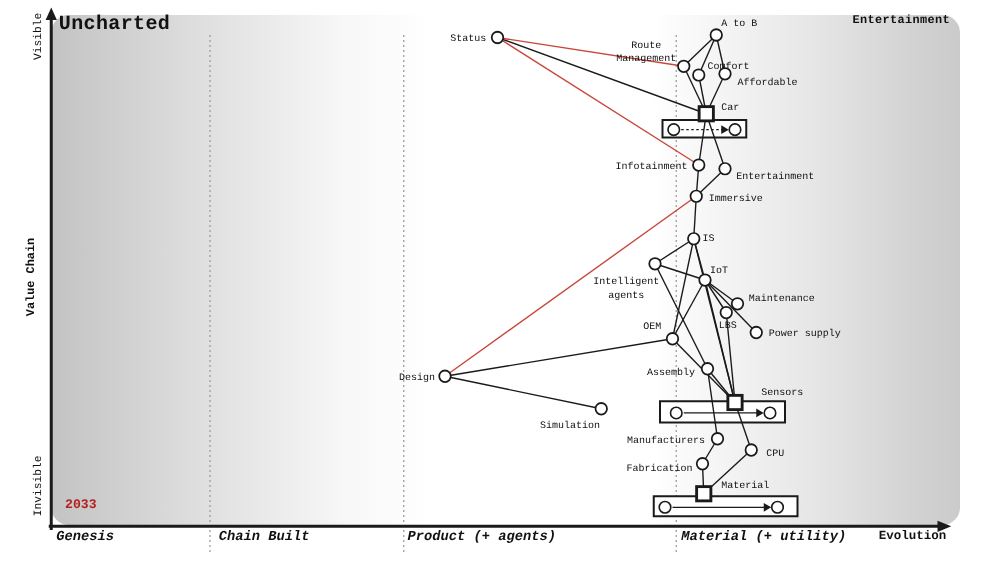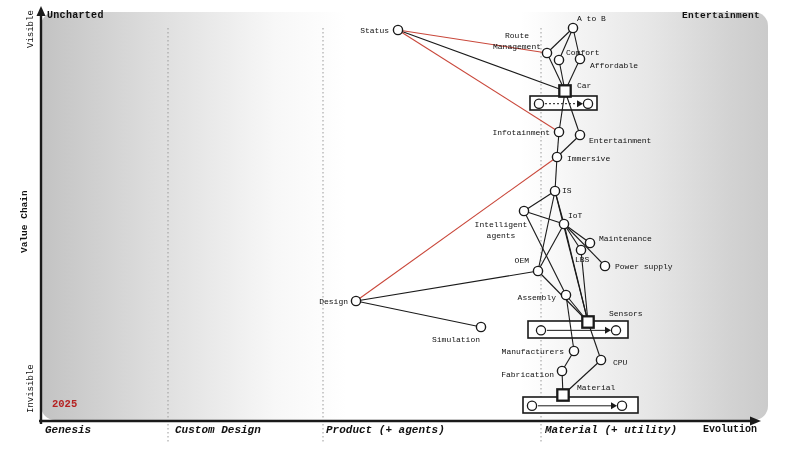--- a/index.html
+++ b/index.html
@@ -1,21 +1,21 @@
 <!DOCTYPE html>
 <html><head>
 <meta charset="utf-8">
 <style>
   html,body{margin:0;padding:0;background:#fff;}
   .stage{position:relative;width:800px;height:450px;background:#ffffff;overflow:hidden;
          font-family:"Liberation Mono","DejaVu Sans Mono",monospace;color:#111;}
   .plot-bg{position:absolute;left:41px;top:12px;width:727px;height:408px;border-radius:14px;
            background:linear-gradient(90deg,#c3c3c3 0%,#dedede 16%,#f7f7f7 32%,#ffffff 42%,#ffffff 66%,#e6e6e6 84%,#d2d2d2 95%,#cbcbcb 100%);}
   svg{position:absolute;left:0;top:0;}
-  .corner{position:absolute;font-weight:700;font-size:10px;letter-spacing:0.3px;}
+  .corner{position:absolute;font-weight:700;font-size:16px;letter-spacing:0.3px;}
   .tl{left:47px;top:10px;}
   .tr{right:40px;top:10px;font-size:9.5px;}
   .year{position:absolute;left:52px;top:398px;font-weight:700;font-size:10.5px;color:#b52222;}
   .vlabel{position:absolute;transform-origin:0 0;transform:rotate(-90deg);font-size:9px;white-space:nowrap;}
   .v-visible{left:26px;top:48px;}
   .v-chain{left:19px;top:253px;font-weight:700;font-size:9.5px;}
   .v-invisible{left:26px;top:413px;}
   .stage-label{position:absolute;top:424px;font-style:italic;font-weight:700;font-size:11px;white-space:nowrap;}
   .s0{left:45px;} .s1{left:175px;} .s2{left:326px;} .s3{left:545px;}
   .evol{position:absolute;left:703px;top:424px;font-weight:700;font-size:10px;}
@@ -130,24 +130,24 @@
       <rect x="557.3" y="389.3" width="11.4" height="11.4" fill="#fff" stroke="#1a1a1a" stroke-width="2.3"></rect>
       <text x="577" y="390" text-anchor="start" fill="#111" font-family="&quot;Liberation Mono&quot;,&quot;DejaVu Sans Mono&quot;,monospace" font-size="8px"><tspan x="577" y="390">Material</tspan></text>
       <line x1="41" y1="424" x2="41" y2="14" stroke="#1a1a1a" stroke-width="2.4"></line>
       <polygon points="41,6 36.5,16 45.5,16" fill="#1a1a1a"></polygon>
       <line x1="39" y1="421" x2="752" y2="421" stroke="#1a1a1a" stroke-width="2.4"></line>
       <polygon points="761,421 750,416.5 750,425.5" fill="#1a1a1a"></polygon>
     </svg>
 
   <div class="corner tl">Uncharted</div>
   <div class="corner tr">Entertainment</div>
-  <div class="year">2025</div>
+  <div class="year">2033</div>
 
   <div class="vlabel v-visible">Visible</div>
   <div class="vlabel v-chain">Value Chain</div>
   <div class="vlabel v-invisible">Invisible</div>
 
   <div class="stage-label s0">Genesis</div>
-  <div class="stage-label s1">Custom Design</div>
+  <div class="stage-label s1">Chain Built</div>
   <div class="stage-label s2">Product (+ agents)</div>
   <div class="stage-label s3">Material (+ utility)</div>
   <div class="evol">Evolution</div>
 </div>
 
 </body></html>

